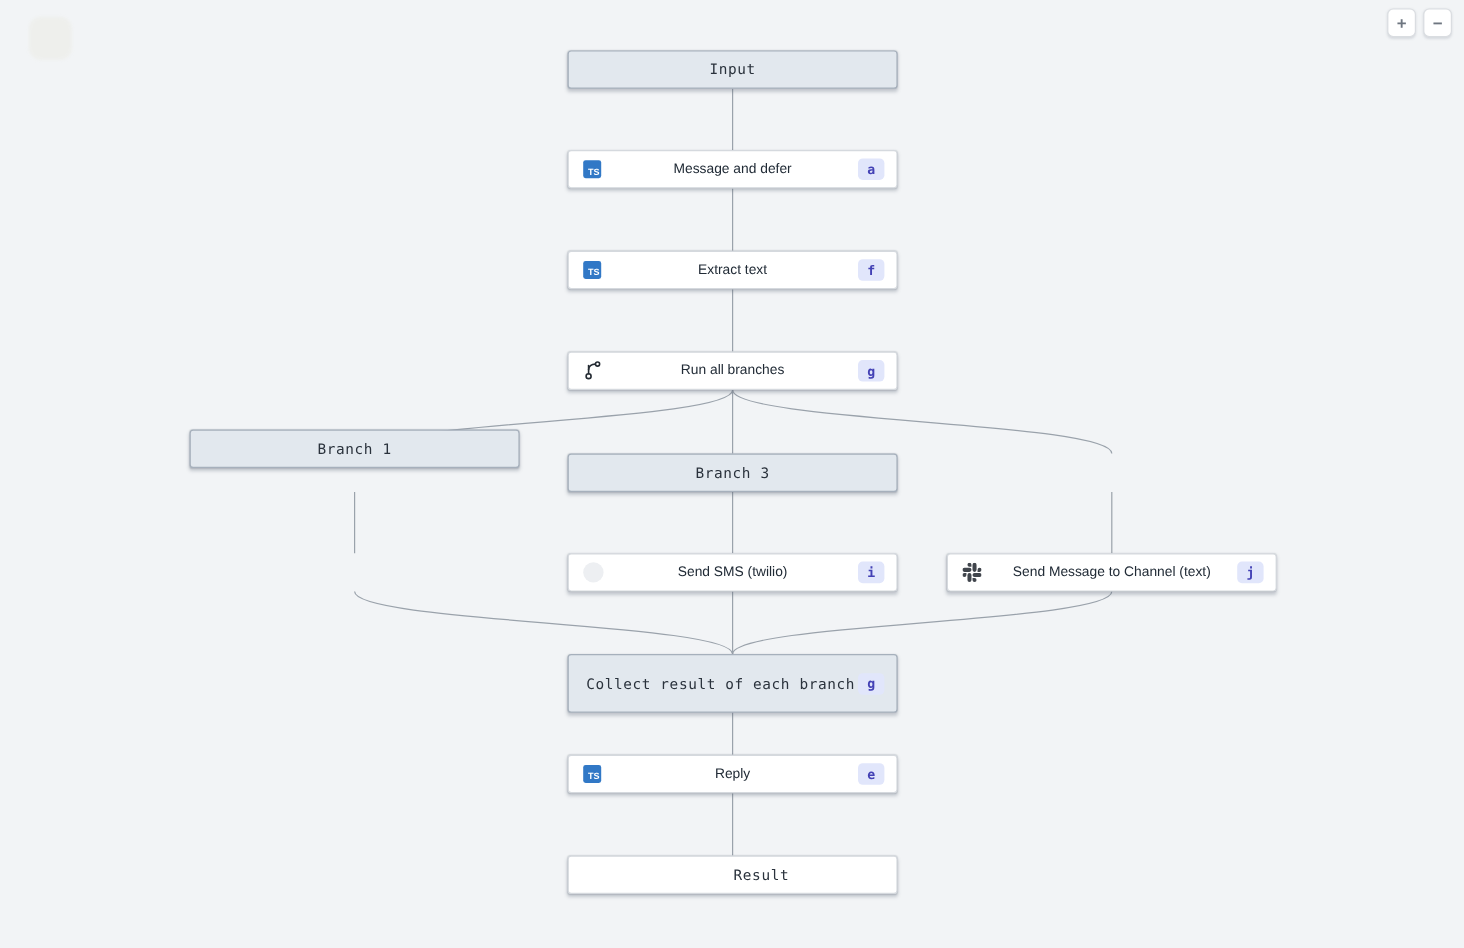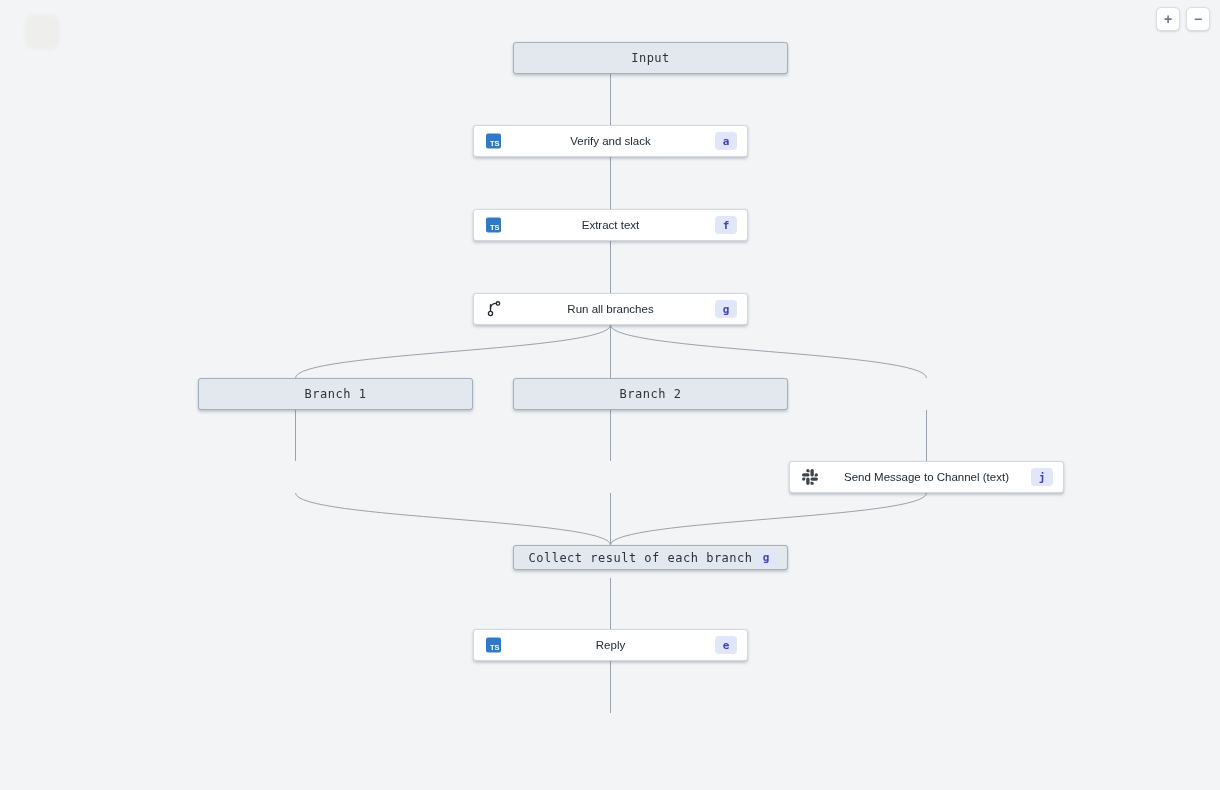--- a/index.html
+++ b/index.html
@@ -14,21 +14,21 @@
   svg.edges path{fill:none;stroke:#9aa2ab;stroke-width:1;}
 
   .node{
     position:absolute;width:275px;height:32px;
     border-radius:3px;box-sizing:border-box;
     display:flex;align-items:center;justify-content:center;
     box-shadow:0 2px 3px rgba(90,100,115,.30), 0 0 1px rgba(90,100,115,.2);
     cursor:default;
   }
   .node.white{background:#ffffff;border:1px solid #d5d9de;padding-left:48px;}
-  .node.gray{background:#e2e8ee;border:1px solid #a6b0bc;margin-left:40px;}
+  .node.gray{background:#e2e8ee;border:1px solid #a6b0bc;}
 
   .mono-label{
     font-family:"DejaVu Sans Mono","Liberation Mono",monospace;
     font-size:12px;letter-spacing:.5px;color:#2a323c;
   }
   .task-label{
     position:absolute;left:50%;transform:translateX(-50%);
     font-size:11.5px;color:#212b36;white-space:nowrap;
   }
   .badge{
@@ -89,21 +89,21 @@
   </svg>
 
   <div class="node gray" style="left:473px;top:42px">
     <span class="mono-label">Input</span>
   </div>
 
   <div class="node white" style="left:473px;top:125px">
     <span class="node-icon">
       <span class="ts-box">TS</span>
     </span>
-    <span class="task-label">Verify and slack</span>
+    <span class="task-label">Message and defer</span>
     <span class="badge">a</span>
   </div>
 
   <div class="node white" style="left:473px;top:209px">
     <span class="node-icon">
       <span class="ts-box">TS</span>
     </span>
     <span class="task-label">Extract text</span>
     <span class="badge">f</span>
   </div>
@@ -114,51 +114,61 @@
         <circle cx="5" cy="15" r="2.3"></circle>
         <path d="M5 12.7 V5.2"></path>
         <path d="M5 9 C5 5.8 7.6 3.8 11.2 3.8"></path>
         <circle cx="13.3" cy="3.8" r="1.9"></circle>
       </svg>
     </span>
     <span class="task-label">Run all branches</span>
     <span class="badge">g</span>
   </div>
 
-  <div class="node gray" style="left:158px;top:378px">
+  <div class="node gray" style="left:158px;top:358px">
     <span class="mono-label">Branch 1</span>
   </div>
   <div class="node gray" style="left:473px;top:378px">
-    <span class="mono-label">Branch 2</span>
+    <span class="mono-label">Branch 3</span>
   </div>
 
 
+  <div class="node white" style="left:473px;top:461px">
+    <span class="node-icon">
+        <span class="blob-icon"></span>
+      </span>
+    <span class="task-label">Send SMS (twilio)</span>
+    <span class="badge">i</span>
+  </div>
 
   <div class="node white" style="left:789px;top:461px">
     <span class="node-icon">
       <svg width="16" height="16" viewBox="0 0 24 24" fill="#40454c">
         <path d="M5.042 15.165a2.528 2.528 0 0 1-2.52 2.523A2.528 2.528 0 0 1 0 15.165a2.527 2.527 0 0 1 2.522-2.52h2.52v2.52zM6.313 15.165a2.527 2.527 0 0 1 2.521-2.52 2.527 2.527 0 0 1 2.521 2.52v6.313A2.528 2.528 0 0 1 8.834 24a2.528 2.528 0 0 1-2.521-2.522v-6.313zM8.834 5.042a2.528 2.528 0 0 1-2.521-2.52A2.528 2.528 0 0 1 8.834 0a2.528 2.528 0 0 1 2.521 2.522v2.52H8.834zM8.834 6.313a2.528 2.528 0 0 1 2.521 2.521 2.528 2.528 0 0 1-2.521 2.521H2.522A2.528 2.528 0 0 1 0 8.834a2.528 2.528 0 0 1 2.522-2.521h6.312zM18.956 8.834a2.528 2.528 0 0 1 2.522-2.521A2.528 2.528 0 0 1 24 8.834a2.528 2.528 0 0 1-2.522 2.521h-2.522V8.834zM17.688 8.834a2.528 2.528 0 0 1-2.523 2.521 2.527 2.527 0 0 1-2.52-2.521V2.522A2.527 2.527 0 0 1 15.165 0a2.528 2.528 0 0 1 2.523 2.522v6.312zM15.165 18.956a2.528 2.528 0 0 1 2.523 2.522A2.528 2.528 0 0 1 15.165 24a2.527 2.527 0 0 1-2.52-2.522v-2.522h2.52zM15.165 17.688a2.527 2.527 0 0 1-2.52-2.523 2.526 2.526 0 0 1 2.52-2.52h6.313A2.527 2.527 0 0 1 24 15.165a2.528 2.528 0 0 1-2.522 2.523h-6.313z"></path>
       </svg>
     </span>
     <span class="task-label">Send Message to Channel (text)</span>
     <span class="badge">j</span>
   </div>
 
-  <div class="node gray collect" style="left:473px;top:545px;height:25px">
+  <div class="node gray collect" style="left:473px;top:545px;height:49px">
     <span class="mono-label">Collect result of each branch</span>
     <span class="badge">g</span>
   </div>
 
   <div class="node white" style="left:473px;top:629px">
     <span class="node-icon">
       <span class="ts-box">TS</span>
     </span>
     <span class="task-label">Reply</span>
     <span class="badge">e</span>
   </div>
 
+  <div class="node white" style="left:473px;top:713px">
+    <span class="mono-label">Result</span>
+  </div>
 
   <div class="zoom-controls">
     <div class="zoom-btn">+</div>
     <div class="zoom-btn">−</div>
   </div>
 
 </div>
 
 </body></html>

